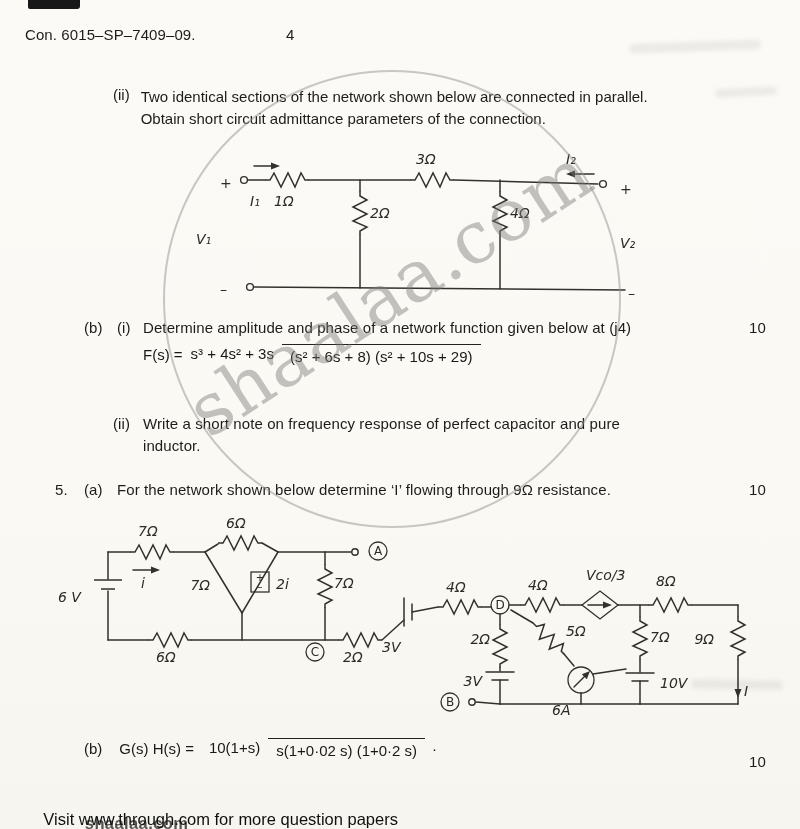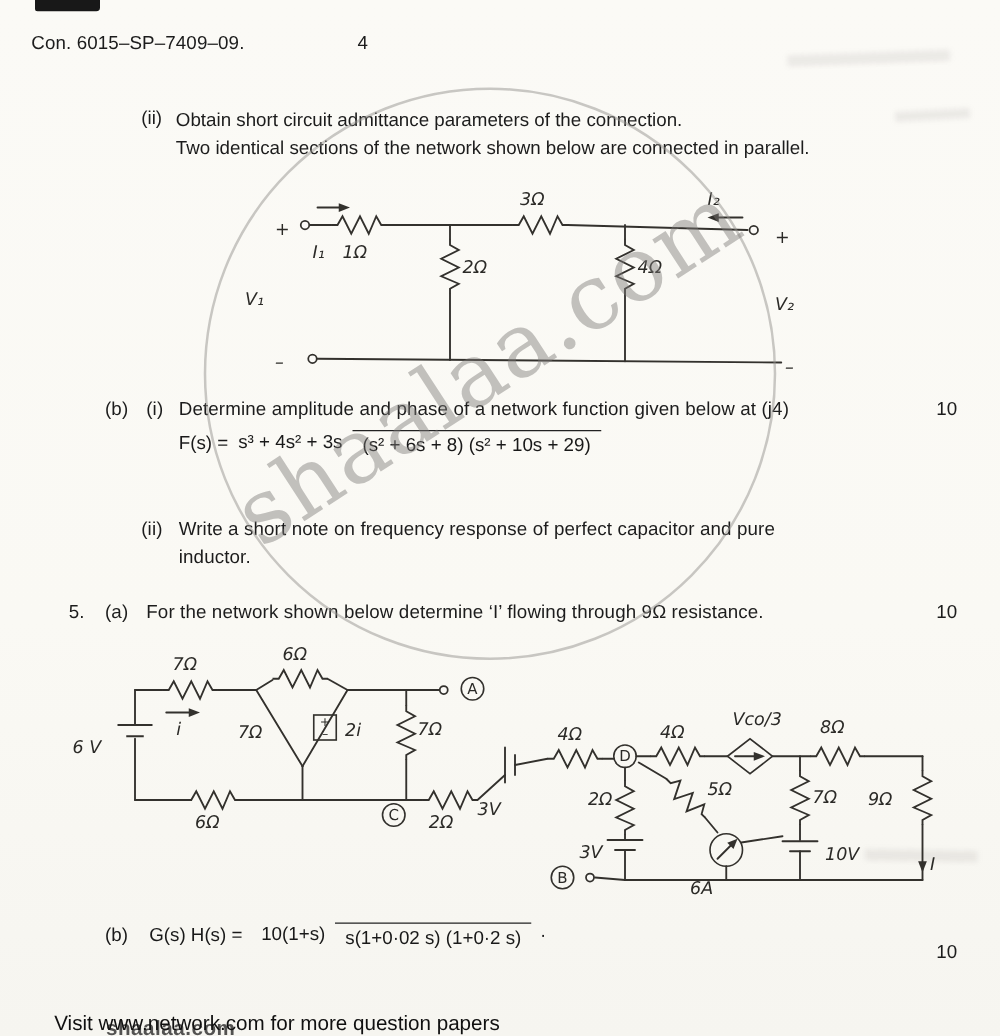--- a/index.html
+++ b/index.html
@@ -42,22 +42,22 @@
   <div class="streak" style="right:40px;top:42px;width:130px;height:9px;transform:rotate(-2deg)"></div>
   <div class="streak" style="right:24px;top:88px;width:60px;height:8px;transform:rotate(-3deg)"></div>
   <div class="streak" style="right:18px;top:680px;width:90px;height:9px;transform:rotate(1deg)"></div>
 
   <span class="txt bold" style="left:25px;top:25px">Con. 6015–SP–7409–09.</span>
   <span class="txt bold" style="left:286px;top:25px">4</span>
 
   <div class="q-row" style="left:113px;top:86px">
     <span class="q-label">(ii)</span>
     <span>
+      <span class="line">Two identical sections of the network shown below are connected in parallel.</span>
       <span class="line">Obtain short circuit admittance parameters of the connection.</span>
-      <span class="line">Two identical sections of the network shown below are connected in parallel.</span>
     </span>
   </div>
 
   <svg class="circuit" style="left:170px;top:138px" width="500" height="172" viewBox="0 0 500 172">
     <defs>
       <g id="rz">
           <polyline fill="none" points="0,0 5,0 9,-7 16,7 23,-7 30,7 36,-7 40,0 44,0"></polyline>
         </g>
       <g id="bat">
           <line x1="-14" y1="0" x2="14" y2="0"></line>
@@ -240,19 +240,19 @@
     <span>G(s) H(s) =</span>
     <span class="frac">
       <span class="num">10(1+s)</span>
       <span class="den">s(1+0·02 s) (1+0·2 s)</span>
     </span>
     <span>·</span>
   </div>
   <span class="txt bold" style="left:749px;top:752px">10</span>
 
   <div class="footer" style="left:25px;top:791px">
-    <span>Visit </span><span class="domain" data-echo="shaalaa.com">www.network.com</span><span> for more question papers</span>
+    <span>Visit </span><span class="domain" data-echo="shaalaa.com">www.through.com</span><span> for more question papers</span>
   </div>
 
   <div class="wm-circle"></div>
   <div class="wm-text">shaalaa.com</div>
 
 </div>
 
 </body></html>

